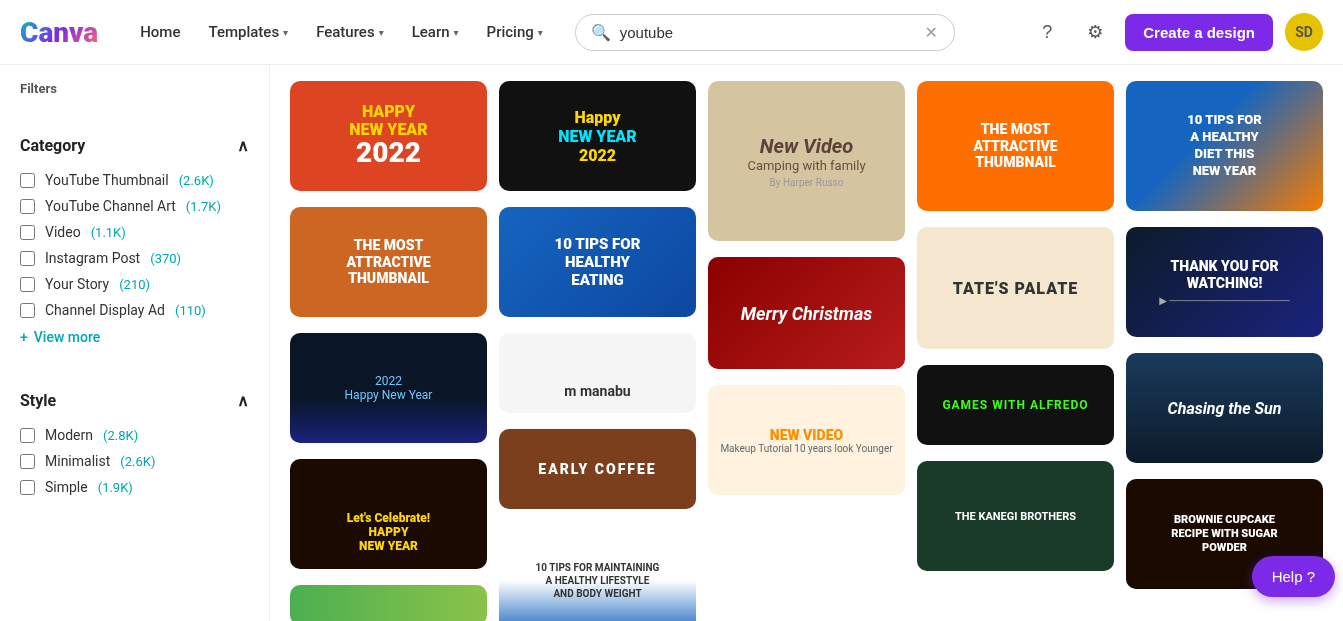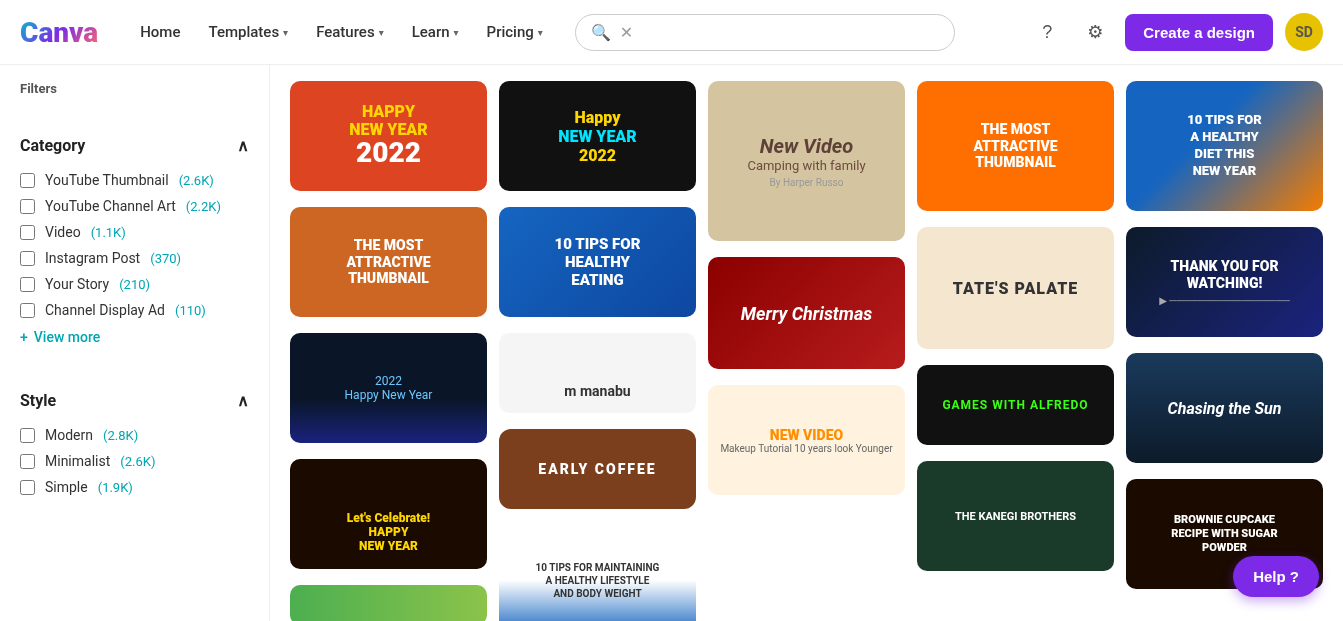--- a/index.html
+++ b/index.html
@@ -85,42 +85,42 @@
       background: #eee; flex-shrink: 0;
     }
 
     
     .t-red-ny { background: #d42; height: 110px; display: flex; align-items: center; justify-content: center; flex-direction: column; }
     .t-black-ny { background: #111; height: 110px; display: flex; align-items: center; justify-content: center; flex-direction: column; }
     .t-red-attractive { background: #c62; height: 110px; display: flex; align-items: center; justify-content: center; }
     .t-blue-healthy { background: linear-gradient(135deg, #1565c0, #0d47a1); height: 110px; display: flex; align-items: center; justify-content: center; }
     .t-dark-2022 { background: linear-gradient(180deg, #0a1628 60%, #1a237e); height: 110px; display: flex; align-items: center; justify-content: center; }
     .t-manabu { background: #f5f5f5; height: 80px; display: flex; align-items: center; justify-content: center; }
-    .t-early { background: #7b3f1e; height: 80px; display: flex; align-items: center; justify-content: center; border-radius: 12px; }
+    .t-early { background: #7b3f1e; height: 80px; display: flex; align-items: center; justify-content: center; }
     .t-happy-bokeh { background: #1a0a00; height: 110px; display: flex; align-items: center; justify-content: center; }
     .t-health-body { background: linear-gradient(180deg, #fff 50%, #1565c0); height: 110px; display: flex; align-items: center; justify-content: center; }
     .t-camping { background: #d4c4a0; height: 160px; display: flex; align-items: center; justify-content: center; flex-direction: column; }
     .t-merry-xmas { background: linear-gradient(135deg, #8b0000, #b71c1c); height: 112px; display: flex; align-items: center; justify-content: center; }
     .t-new-video-makeup { background: #fff3e0; height: 110px; display: flex; align-items: center; justify-content: center; flex-direction: column; }
     .t-attractive2 { background: #ff6f00; height: 130px; display: flex; align-items: center; justify-content: center; flex-direction: column; }
     .t-tates { background: #f5e6d0; height: 122px; display: flex; align-items: center; justify-content: center; flex-direction: column; }
     .t-games { background: #111; height: 80px; display: flex; align-items: center; justify-content: center; }
     .t-kanegi { background: #1a3a2a; height: 110px; display: flex; align-items: center; justify-content: center; }
     .t-10tips-blue { background: linear-gradient(135deg, #1565c0 40%, #f57c00); height: 130px; display: flex; align-items: center; justify-content: center; }
     .t-thankyou { background: linear-gradient(135deg, #0d1b2a, #1a237e); height: 110px; display: flex; align-items: center; justify-content: center; flex-direction: column; }
     .t-chasing { background: linear-gradient(180deg, #1a3a5c, #0d1b2a); height: 110px; display: flex; align-items: center; justify-content: center; }
     .t-brownie { background: #1a0a00; height: 110px; display: flex; align-items: center; justify-content: center; flex-direction: column; }
 
     .thumb-text { color: #fff; font-weight: 900; font-size: 18px; text-align: center; text-transform: uppercase; line-height: 1.1; }
 
     
     .help-btn {
-      position: fixed; bottom: 24px; right: 24px;
+      position: fixed; bottom: 24px; right: 8px;
       background: #7d2ae8; color: #fff; border: none; border-radius: 25px;
-      padding: 12px 20px; font-size: 15px; font-weight: 700; cursor: pointer;
+      padding: 12px 20px; font-size: 15px; font-weight: 400; cursor: pointer;
       display: flex; align-items: center; gap: 6px; z-index: 200; box-shadow: 0 4px 12px rgba(125,42,232,0.4);
     }
   </style>
 </head>
 <body>
 
 <header class="header">
   <div class="logo">
     <span>Canva</span>
   </div>
@@ -141,20 +141,21 @@
       <span class="chevron">▾</span>
     </a>
     <a class="nav-item">
       <span>Pricing</span>
       <span class="chevron">▾</span>
     </a>
   </nav>
 
   <div class="search-bar">
     <span class="search-icon">🔍</span>
+    <input type="text" value="youtube" style="">
     <span class="clear-icon">✕</span>
   </div>
 
   <div class="header-actions">
     <button class="icon-btn" title="Help">?</button>
     <button class="icon-btn" title="Settings">⚙</button>
     <button class="create-btn">Create a design</button>
     <div class="avatar">SD</div>
   </div>
 </header>
@@ -170,21 +171,21 @@
         <span>∧</span>
       </div>
       <div class="filter-item">
         <input type="checkbox" style="">
         <span class="filter-label">YouTube Thumbnail</span>
         <span class="filter-count">(2.6K)</span>
       </div>
       <div class="filter-item">
         <input type="checkbox" style="">
         <span class="filter-label">YouTube Channel Art</span>
-        <span class="filter-count">(2.2K)</span>
+        <span class="filter-count">(1.7K)</span>
       </div>
       <div class="filter-item">
         <input type="checkbox" style="">
         <span class="filter-label">Video</span>
         <span class="filter-count">(1.1K)</span>
       </div>
       <div class="filter-item">
         <input type="checkbox" style="">
         <span class="filter-label">Instagram Post</span>
         <span class="filter-count">(370)</span>

